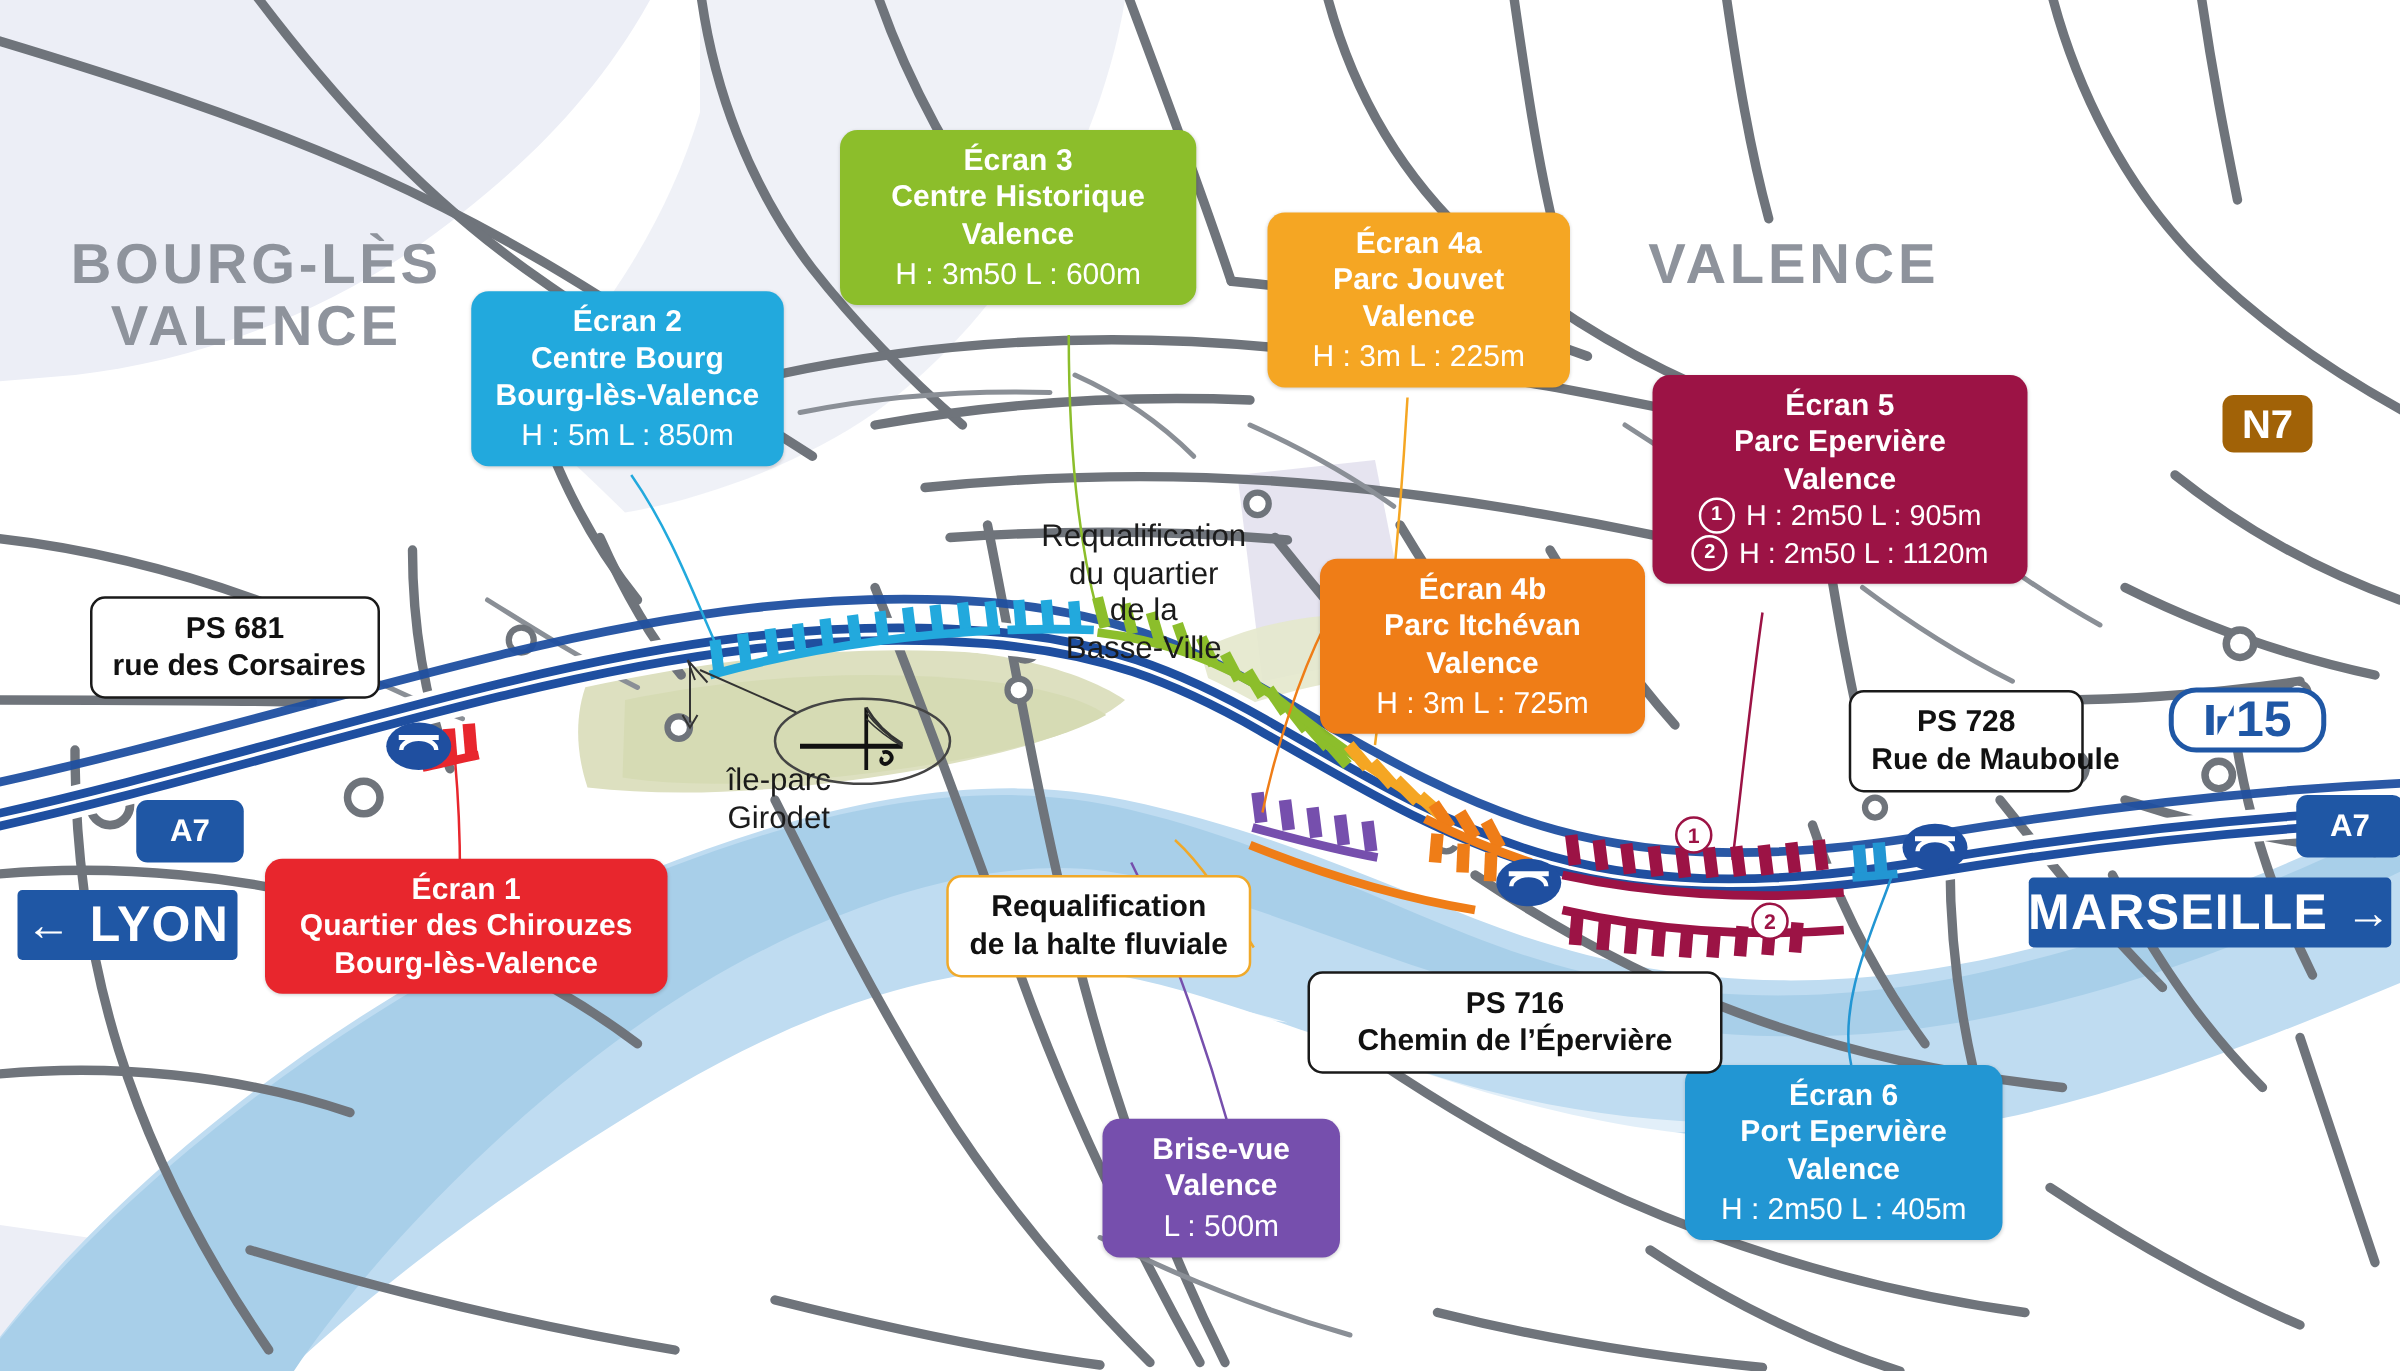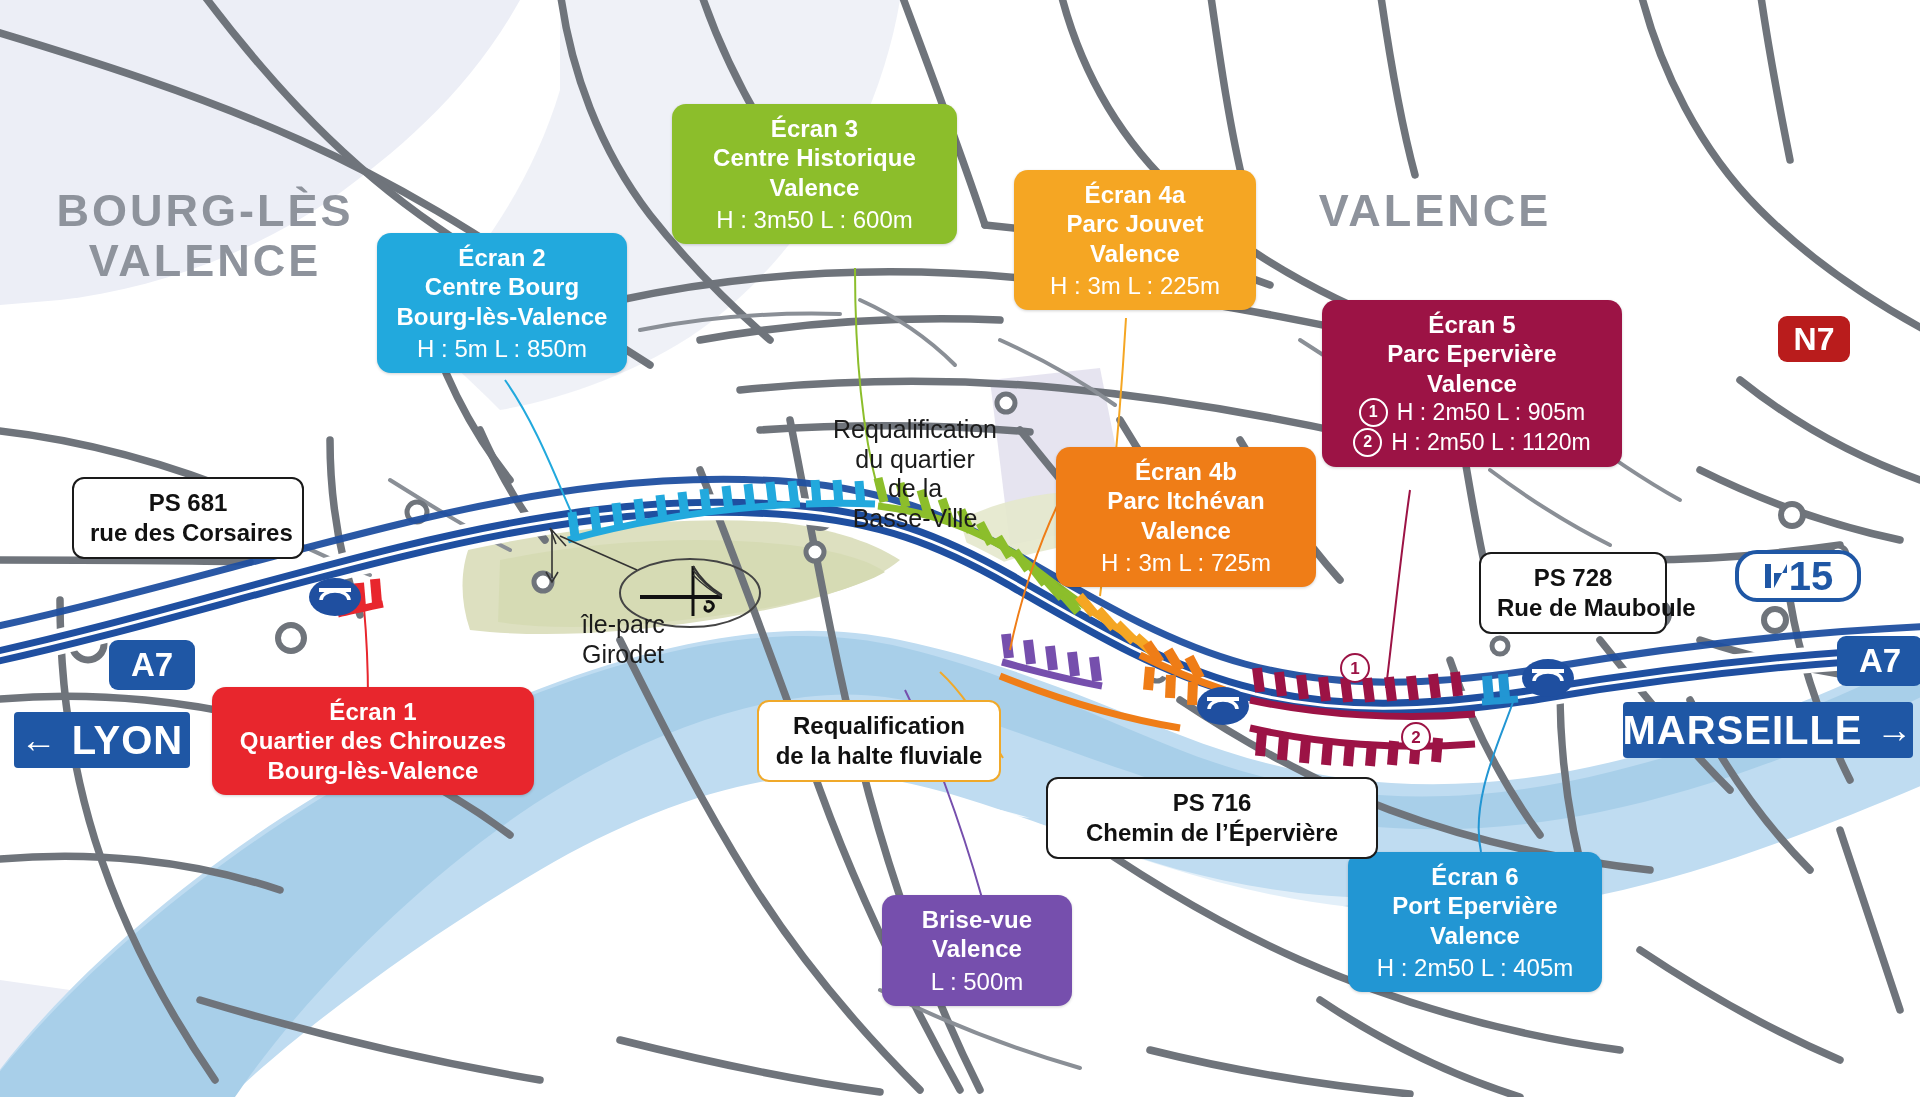--- a/index.html
+++ b/index.html
@@ -31,23 +31,23 @@
             font-size:45px;line-height:1.12;text-align:center;}
 
   
   .maptext{position:absolute;color:#1b1b1b;font-size:25px;line-height:1.18;text-align:center;font-weight:400;}
 
   
   .sign{position:absolute;background:#1f57a5;border-radius:9px;color:#fff;
         display:flex;align-items:center;justify-content:center;
         font-weight:bold;box-sizing:border-box;}
   .sign.big{font-size:40px;letter-spacing:1px;gap:14px;padding:0 18px;}
-  .sign.sm{font-size:33px;padding:0 16px;}
+  .sign.sm{font-size:25px;padding:0 16px;}
   .arrow{font-size:36px;line-height:1;}
-  .shield-n7{position:absolute;background:#b91c1c;border-radius:9px;color:#fff;
+  .shield-n7{position:absolute;background:#a16207;border-radius:9px;color:#fff;
              display:flex;align-items:center;justify-content:center;font-weight:bold;font-size:32px;}
   .shield-15{position:absolute;background:#fff;border:4px solid #1f57a5;border-radius:22px;
              color:#1f57a5;display:flex;align-items:center;justify-content:center;
              font-weight:bold;font-size:40px;box-sizing:border-box;}
 </style>
 </head>
 <body>
 
 <div id="stage">
 

